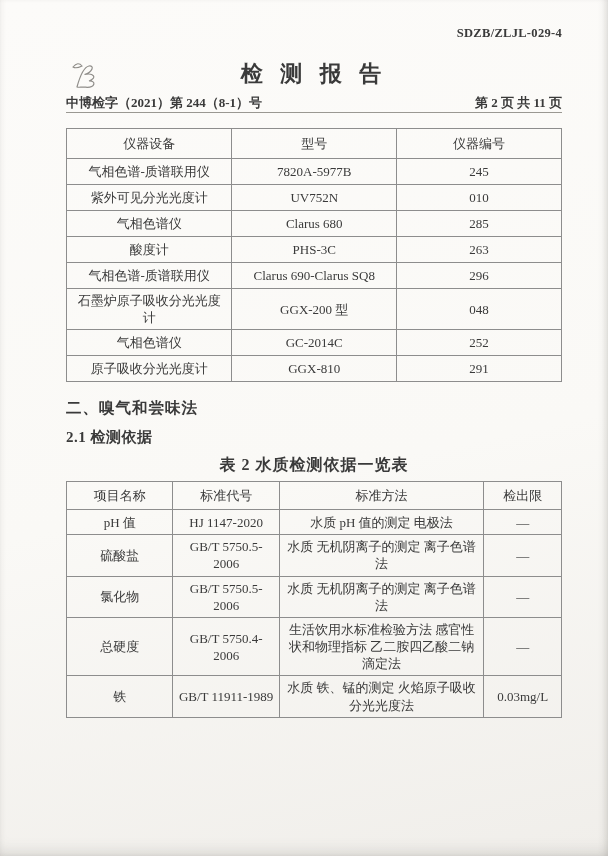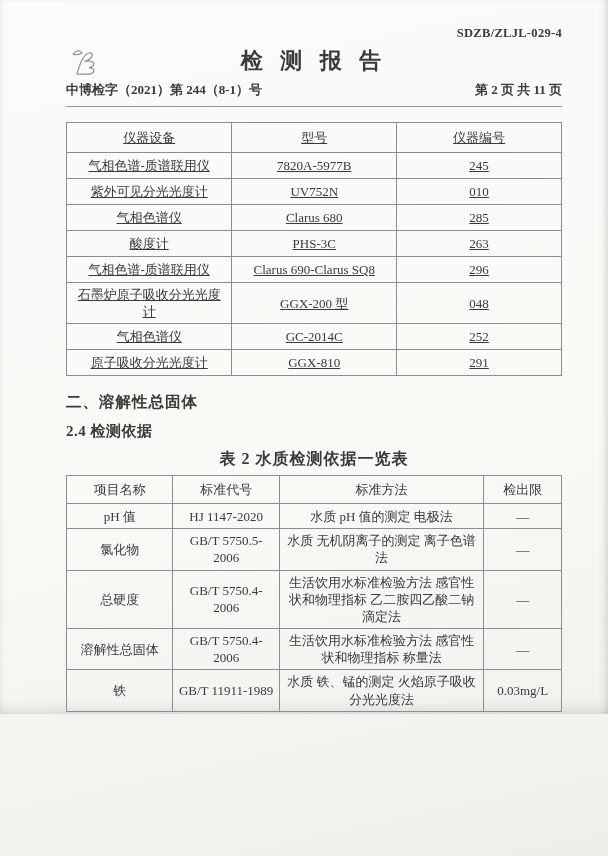--- a/index.html
+++ b/index.html
@@ -4,74 +4,73 @@
 <style>
   * { margin: 0; padding: 0; box-sizing: border-box; }
   html, body { width: 608px; height: 856px; }
   body {
     font-family: "Liberation Serif", "DejaVu Serif", serif;
     color: #3a3a3a;
     background: linear-gradient(168deg, #fcfbf9 0%, #faf9f6 55%, #f0eeea 100%);
     overflow: hidden;
   }
   .page {
-    width: 608px; height: 714px;
+    width: 608px; height: 856px;
     padding: 26px 46px 0 66px;
     box-shadow: inset -7px 0 9px -6px rgba(90,88,84,.25),
                 inset 0 -12px 16px -10px rgba(90,88,84,.22),
                 inset 3px 0 6px -4px rgba(90,88,84,.12);
     position: relative;
   }
   .doc-code {
     text-align: right;
     font-weight: bold;
     font-size: 12.5px;
     letter-spacing: .3px;
   }
   .title-row {
     position: relative;
     height: 34px;
-    margin-top: 3px;
+    margin-top: 16px;
   }
   .logo {
     position: absolute; left: 2px; top: 2px;
     width: 34px; height: 34px;
   }
   .report-title {
     text-align: center;
     font-size: 22px;
     font-weight: bold;
     letter-spacing: 6px;
     line-height: 34px;
   }
   .meta-row {
     display: flex;
     justify-content: space-between;
     align-items: flex-end;
     font-weight: bold;
     font-size: 13px;
     margin-top: 3px;
-    padding-bottom: 7px;
     border-bottom: 1.5px solid #9a9892;
   }
   table {
     width: 100%;
     border-collapse: collapse;
     font-size: 13px;
     table-layout: fixed;
   }
   th, td {
     border: 1px solid #8d8d8d;
     text-align: center;
     vertical-align: middle;
     font-weight: normal;
     padding: 3px 5px;
     line-height: 1.32;
   }
-  .instrument-table { margin-top: 15px; text-decoration: underline; }
+  .instrument-table { margin-top: 15px; }
   .instrument-table th { height: 30px; }
   .instrument-table td { height: 26px; }
   .section-heading {
     font-size: 15.5px;
     font-weight: bold;
     margin: 16px 0 0 0;
     letter-spacing: 1px;
   }
   .sub-heading {
     font-size: 15px;
@@ -159,22 +158,22 @@
           <td>252</td>
         </tr>
         <tr>
           <td>原子吸收分光光度计</td>
           <td>GGX-810</td>
           <td>291</td>
         </tr>
       </tbody>
   </table>
 
-  <div class="section-heading">二、溶解性总固体</div>
-  <div class="sub-heading">2.4 检测依据</div>
+  <div class="section-heading">二、嗅气和尝味法</div>
+  <div class="sub-heading">2.1 检测依据</div>
   <div class="table-caption">表 2  水质检测依据一览表</div>
 
   <table class="basis-table">
     <colgroup>
         <col style="width:21.5%">
         <col style="width:21.5%">
         <col style="width:41.3%">
         <col style="width:15.7%">
       </colgroup>
     <thead>
@@ -186,35 +185,35 @@
         </tr>
     </thead>
     <tbody>
         <tr>
           <td>pH 值</td>
           <td>HJ 1147-2020</td>
           <td>水质  pH 值的测定  电极法</td>
           <td>—</td>
         </tr>
         <tr>
+          <td>硫酸盐</td>
+          <td>GB/T 5750.5-2006</td>
+          <td>水质  无机阴离子的测定  离子色谱法</td>
+          <td>—</td>
+        </tr>
+        <tr>
           <td>氯化物</td>
           <td>GB/T 5750.5-2006</td>
           <td>水质  无机阴离子的测定  离子色谱法</td>
           <td>—</td>
         </tr>
         <tr>
           <td>总硬度</td>
           <td>GB/T 5750.4-2006</td>
           <td>生活饮用水标准检验方法  感官性状和物理指标  乙二胺四乙酸二钠滴定法</td>
-          <td>—</td>
-        </tr>
-        <tr>
-          <td>溶解性总固体</td>
-          <td>GB/T 5750.4-2006</td>
-          <td>生活饮用水标准检验方法  感官性状和物理指标  称量法</td>
           <td>—</td>
         </tr>
         <tr>
           <td>铁</td>
           <td>GB/T 11911-1989</td>
           <td>水质  铁、锰的测定  火焰原子吸收分光光度法</td>
           <td>0.03mg/L</td>
         </tr>
       </tbody>
   </table>

